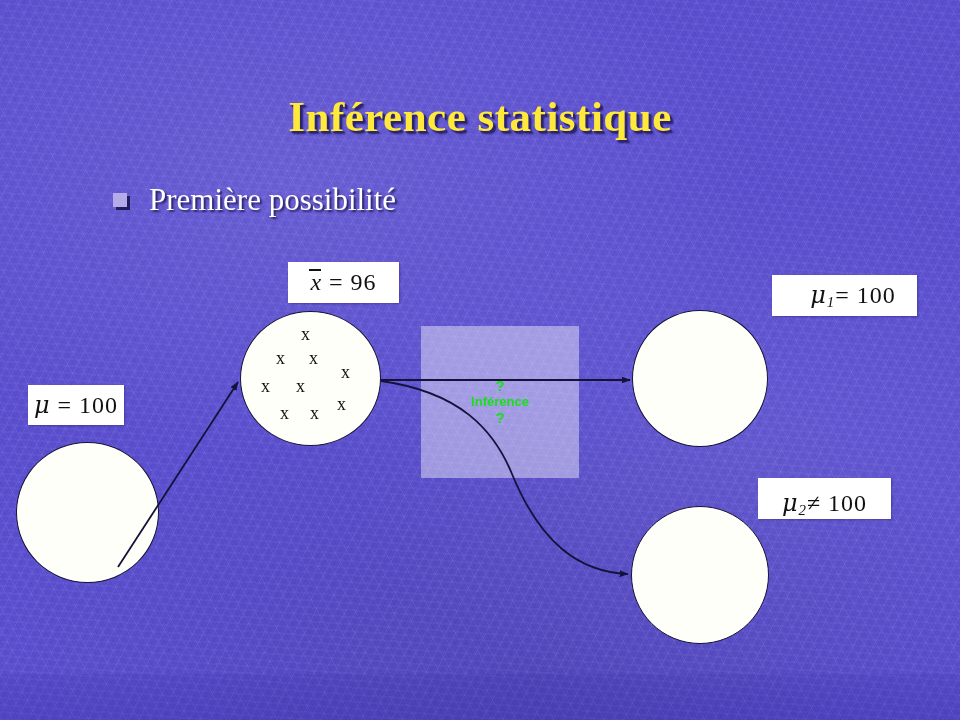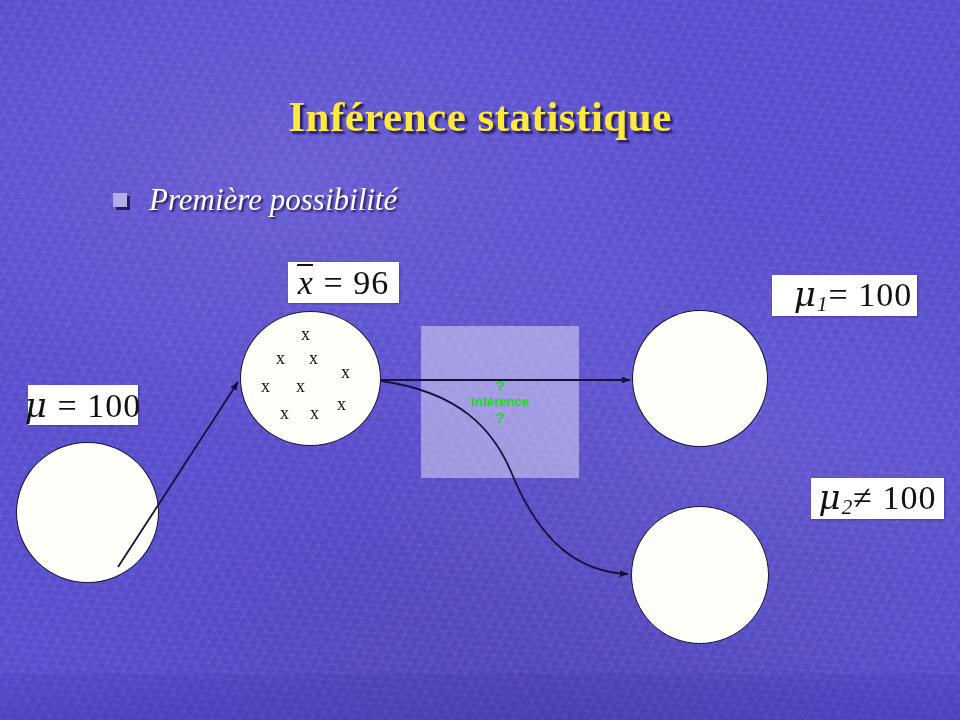--- a/index.html
+++ b/index.html
@@ -98,36 +98,35 @@
     background: #b3ace9;
     box-shadow: 3px 3px 0 rgba(25,18,75,0.85);
     margin-right: 22px;
     flex: 0 0 auto;
   }
   .bullet-text {
     font-size: 31px;
     color: #ffffff;
     text-shadow: 2px 2px 2px rgba(22,16,70,0.8);
     white-space: nowrap;
-    font-style: italic;
   }
 
   
   .formula-box {
     position: absolute;
     background: #ffffff;
     display: flex;
     align-items: center;
     justify-content: center;
     color: #111111;
     font-family: "Liberation Serif", "DejaVu Serif", serif;
     box-shadow: 1px 1px 2px rgba(20,14,70,0.35);
   }
   .formula-box .math {
-    font-size: 34px;
+    font-size: 24px;
     letter-spacing: 1px;
     white-space: nowrap;
   }
   .formula-box .math .var {
     font-style: italic;
     font-family: "DejaVu Serif", serif;
   }
   .formula-box .math .sub {
     font-size: 0.62em;
     vertical-align: -0.25em;
@@ -141,24 +140,24 @@
   .formula-box .math .bar::before {
     content: "";
     position: absolute;
     left: -1px;
     right: 1px;
     top: 0.02em;
     height: 1.6px;
     background: #111;
   }
 
-  #box-mu        { left: 28px;  top: 385px; width: 110px; height: 40px; }
+  #box-mu        { left: 28px;  top: 385px; width: 96px; height: 40px; }
   #box-xbar      { left: 288px; top: 262px; width: 111px; height: 41px; }
   #box-mu1       { left: 772px; top: 275px; width: 128px; height: 41px; padding-left: 17px; }
-  #box-mu2       { left: 811px; top: 478px; width: 133px; height: 41px; }
+  #box-mu2       { left: 758px; top: 478px; width: 133px; height: 41px; align-items: flex-end; }
 
   
   .circle {
     position: absolute;
     background: #fffffa;
     border: 1.6px solid #15123a;
     border-radius: 50%;
     box-sizing: border-box;
   }
   #circle-population { left: 16px;  top: 442px; width: 143px; height: 141px; }

